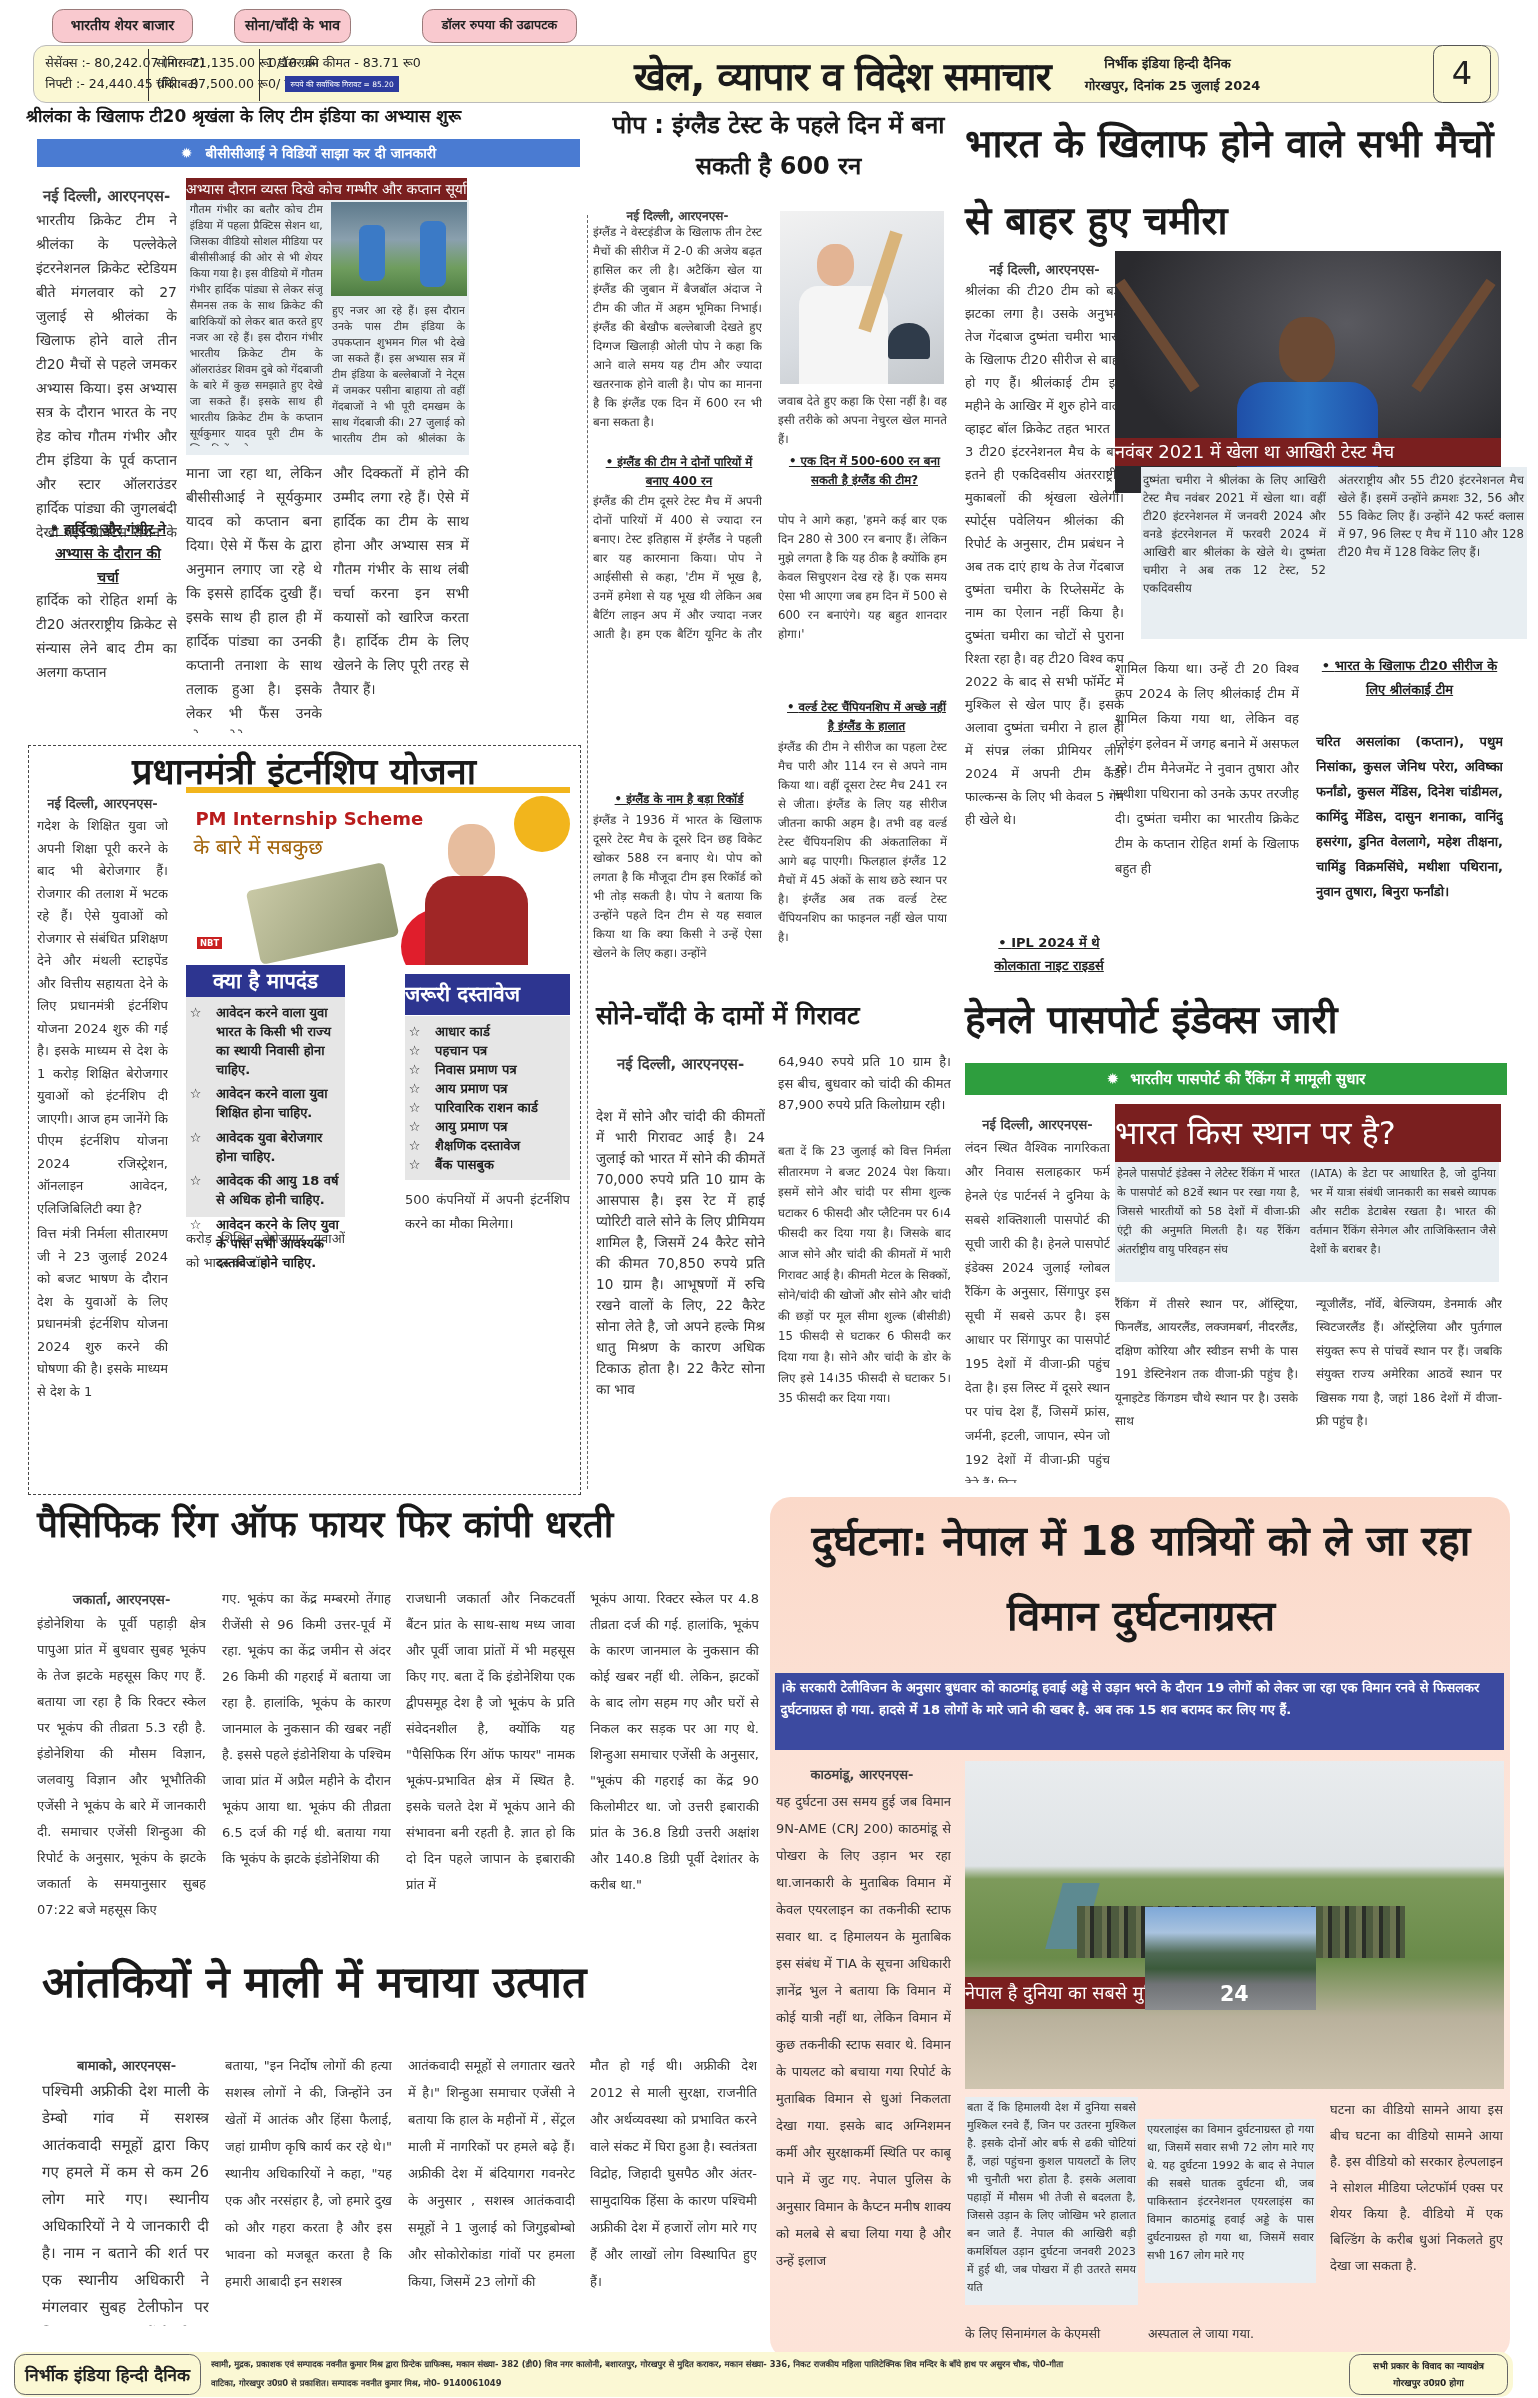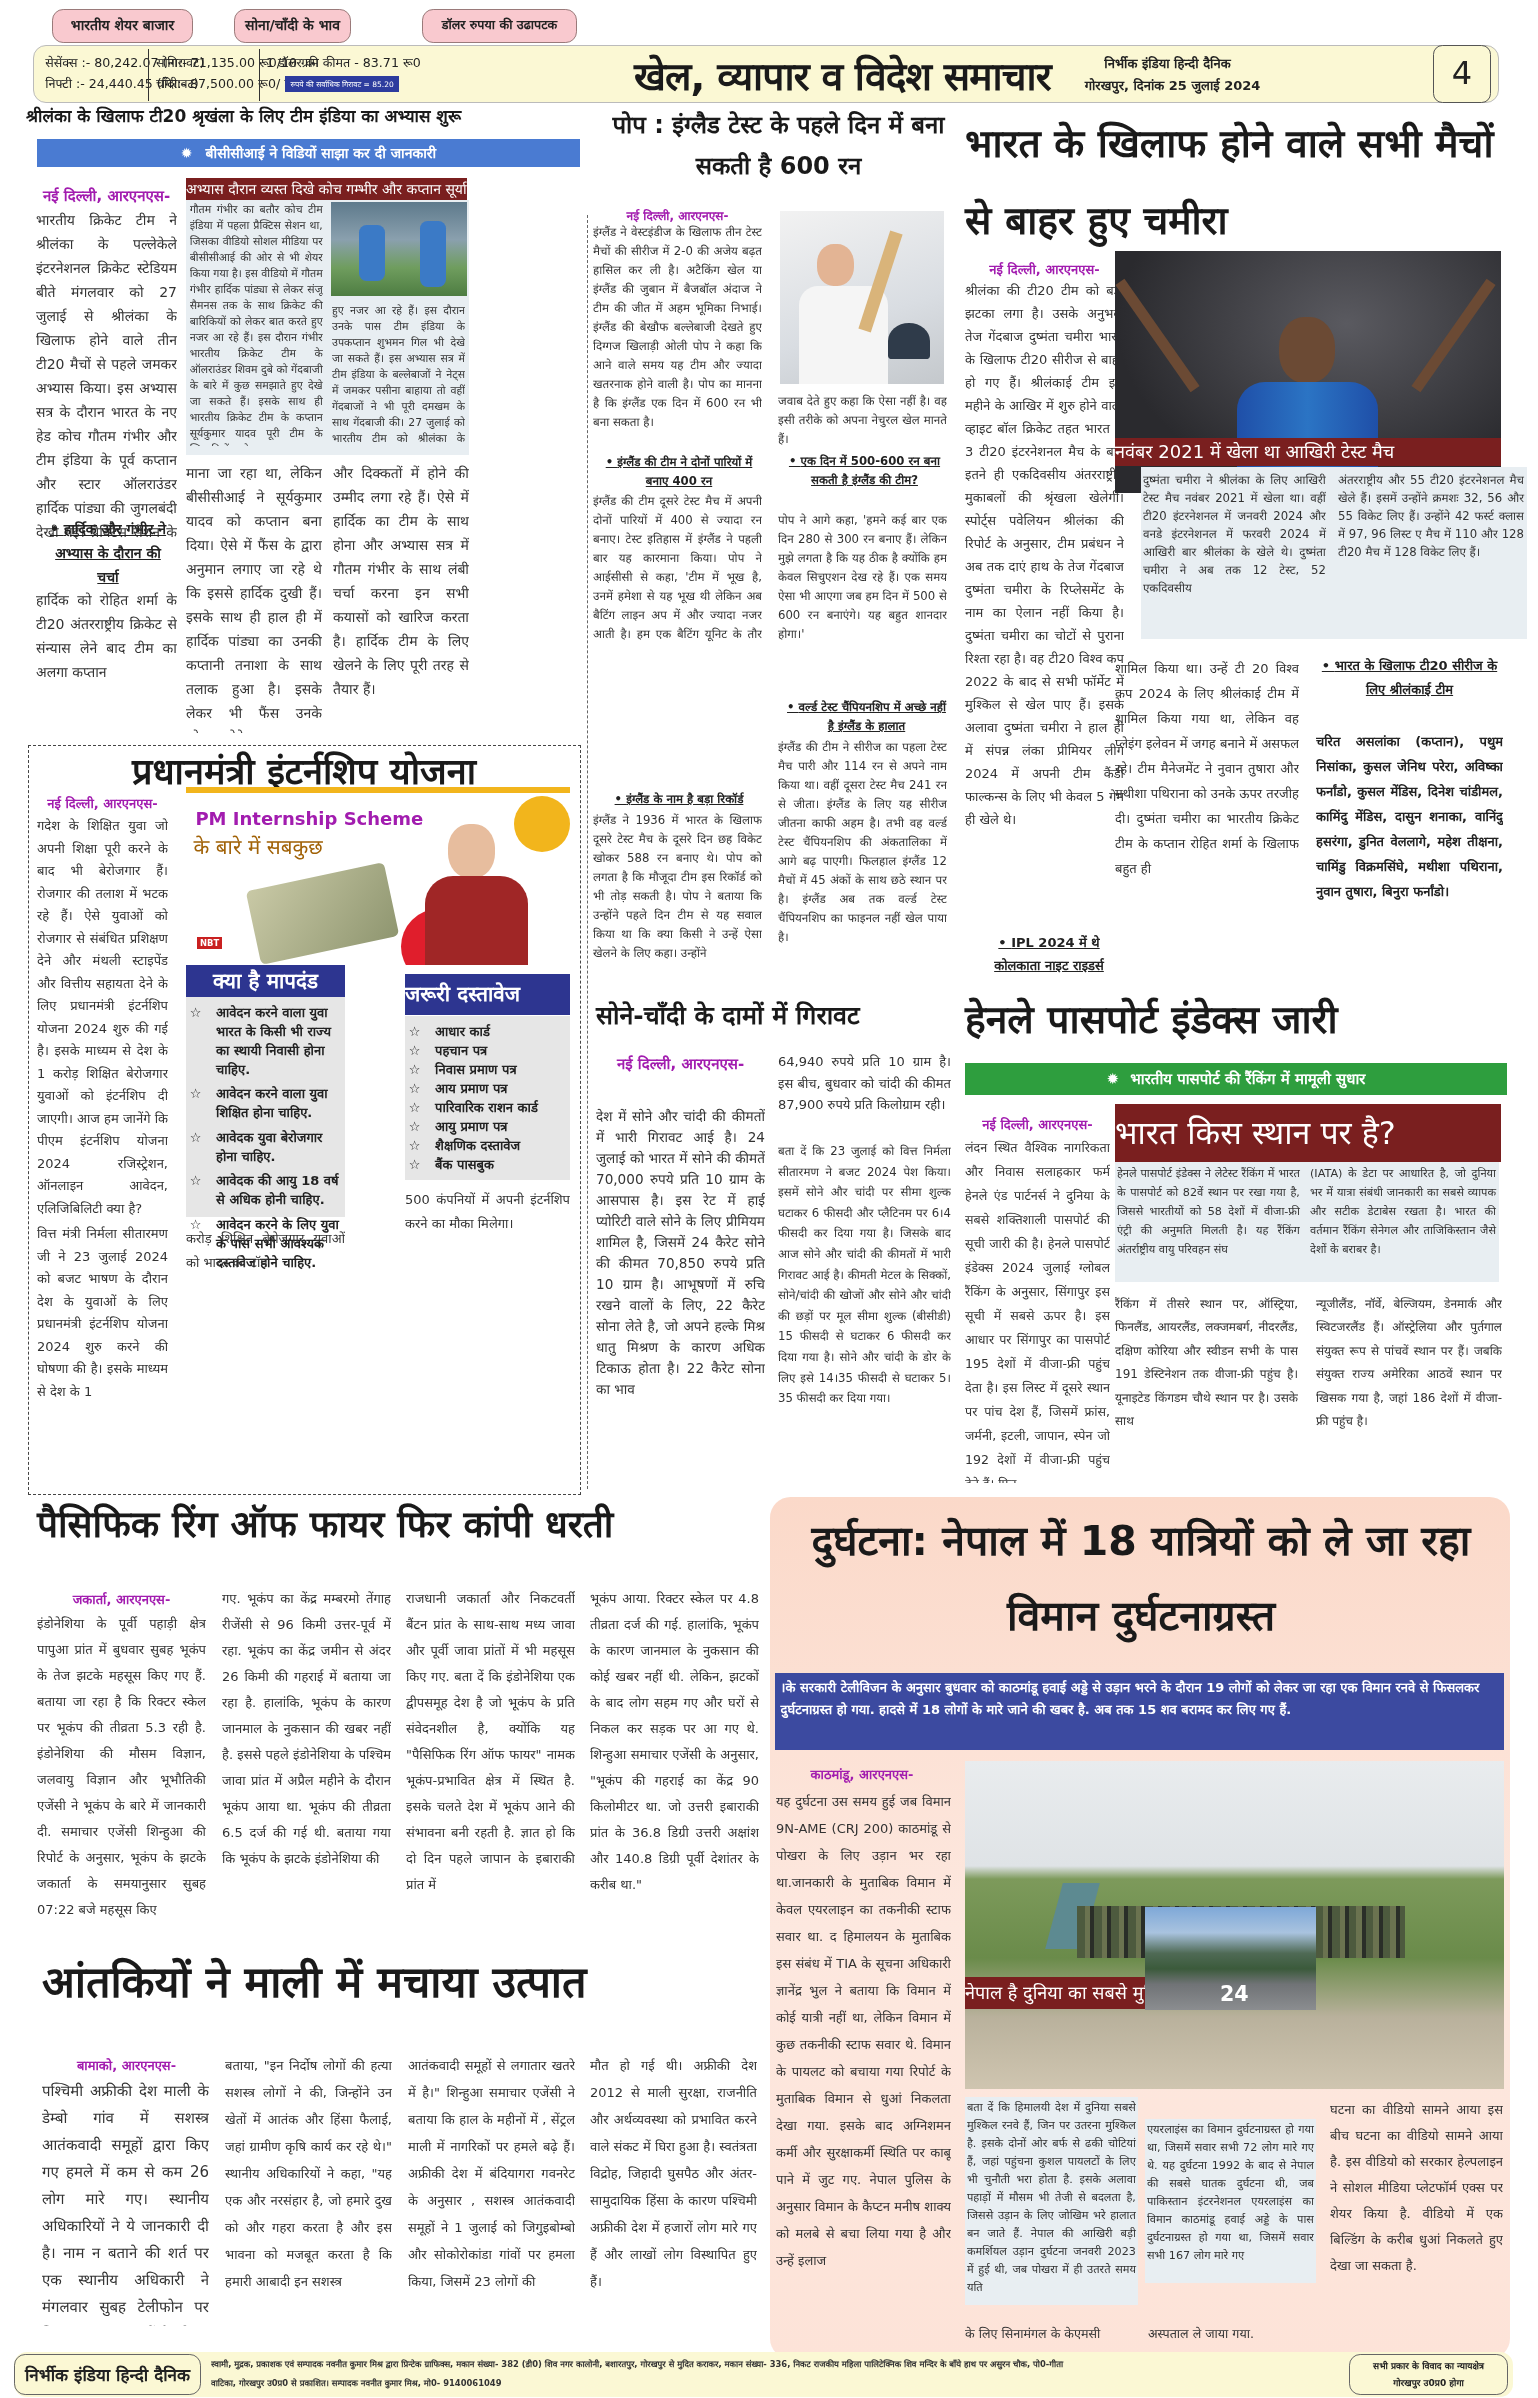--- a/index.html
+++ b/index.html
@@ -1,20 +1,20 @@
 <!DOCTYPE html>
 <html style="font-size:15px"><head>
 <meta charset="utf-8">
 <style>
 *{box-sizing:border-box;margin:0;padding:0}
 body{width:1538px;height:2399px;background:#fff;font-family:"DejaVu Sans",sans-serif;color:#222;position:relative;overflow:hidden}
 .abs{position:absolute}
 .txt{font-size:14px;line-height:24px;text-align:justify;color:#333}
 .txt.sm{font-size:11.7px;line-height:19px}
-.dl{font-weight:bold;font-size:15px;text-align:center;line-height:24px;color:#a21caf}
+.dl{font-weight:bold;font-size:15px;text-align:center;line-height:24px;color:#404040}
 .bul{font-weight:bold;text-decoration:underline;font-size:14px;line-height:24px;text-align:center;color:#222}
 .hl{font-weight:bold;color:#1a1a1a;line-height:1.15}
 .pill{position:absolute;border:1.9px solid #9a7a7a;border-radius:11.2px;background:#f9c9cf;font-weight:bold;font-size:14px;text-align:center;line-height:30px;color:#222}
 .ticker{position:absolute;background:#fbf8d4;border:0.9px solid #bbb;border-radius:13px}
 .tk{font-size:12.6px;line-height:20.6px;color:#222}
 .bandblue{background:#4a7bd2;color:#fff;font-weight:bold;text-align:center}
 .box{background:#e8eef2}
 .maroon{background:#7a1f1f;color:#fff;font-weight:normal}
 .navy{background:#2d3590;color:#fff;font-weight:bold}
 .photo{overflow:hidden}
@@ -107,21 +107,21 @@
 <div class="abs txt" style="left:1316px;top:729px;width:187px;height:244px;overflow:hidden;font-weight:bold;font-size:13px;line-height:25px;color:#222">चरित असलांका (कप्तान), पथुम निसांका, कुसल जेनिथ परेरा, अविष्का फर्नांडो, कुसल मेंडिस, दिनेश चांडीमल, कामिंदु मेंडिस, दासुन शनाका, वानिंदु हसरंगा, डुनित वेललागे, महेश तीक्षना, चामिंडु विक्रमसिंघे, मथीशा पथिराना, नुवान तुषारा, बिनुरा फर्नांडो।</div>
 
 <div class="abs dash" style="left:28px;top:745px;width:553px;height:750px"></div>
 <div class="abs hl" style="left:37px;top:751px;width:534px;font-size:36px;text-align:center">प्रधानमंत्री इंटर्नशिप योजना</div>
 <div class="abs dl" style="left:37px;top:792px;width:131px;font-size:13px">नई दिल्ली, आरएनएस-</div>
 <div class="abs txt" style="left:37px;top:815px;width:131px;height:403px;overflow:hidden;font-size:13px;line-height:22.5px">गदेश के शिक्षित युवा जो अपनी शिक्षा पूरी करने के बाद भी बेरोजगार हैं। रोजगार की तलाश में भटक रहे हैं। ऐसे युवाओं को रोजगार से संबंधित प्रशिक्षण देने और मंथली स्टाइपेंड और वित्तीय सहायता देने के लिए प्रधानमंत्री इंटर्नशिप योजना 2024 शुरु की गई है। इसके माध्यम से देश के 1 करोड़ शिक्षित बेरोजगार युवाओं को इंटर्नशिप दी जाएगी। आज हम जानेंगे कि पीएम इंटर्नशिप योजना 2024 रजिस्ट्रेशन, ऑनलाइन आवेदन, एलिजिबिलिटी क्या है?</div>
 <div class="abs txt" style="left:37px;top:1223px;width:131px;height:267px;overflow:hidden;font-size:13px;line-height:22.5px">वित्त मंत्री निर्मला सीतारमण जी ने 23 जुलाई 2024 को बजट भाषण के दौरान देश के युवाओं के लिए प्रधानमंत्री इंटर्नशिप योजना 2024 शुरु करने की घोषणा की है। इसके माध्यम से देश के 1</div>
 
 <div class="abs photo" style="left:186px;top:787px;width:384px;height:178px;background:#fff">
   <div class="abs" style="left:0;top:0;width:384px;height:5.6px;background:#f2b51c"></div>
-  <div class="abs" style="left:9.4px;top:20.6px;color:#a21caf;font-weight:bold;font-size:18px">PM Internship Scheme</div>
+  <div class="abs" style="left:9.4px;top:20.6px;color:#b91c1c;font-weight:bold;font-size:18px">PM Internship Scheme</div>
   <div class="abs" style="left:7.5px;top:45px;color:#a16207;font-weight:normal;font-size:20.6px">के बारे में सबकुछ</div>
   <div class="abs" style="left:66px;top:89px;width:141px;height:75px;background:linear-gradient(135deg,#c9c9a6,#8f9670);transform:rotate(-12deg);border-radius:5.6px"></div>
   <div class="abs" style="left:11.2px;top:150px;background:#c92020;color:#fff;font-size:8.4px;font-weight:bold;padding:0.9px 2.8px">NBT</div>
   <div class="abs" style="left:328px;top:9.4px;width:56px;height:56px;background:#f2b51c;border-radius:50%"></div>
   <div class="abs" style="left:215px;top:122px;width:75px;height:75px;background:#e01e2c;border-radius:50%"></div>
   <div class="abs" style="left:262px;top:37px;width:47px;height:54px;background:#e7bd9e;border-radius:45%"></div>
   <div class="abs" style="left:239px;top:89px;width:103px;height:94px;background:#a02626;border-radius:28px 28px 0 0"></div>
 </div>
 <div class="abs navy" style="left:186px;top:965px;width:159px;height:32px;font-size:20.6px;line-height:32px;text-align:center">क्या है मापदंड</div>
 <div class="abs" style="left:186px;top:997px;width:159px;height:220px;background:#e6e6e6;padding:5.6px 3.7px">

